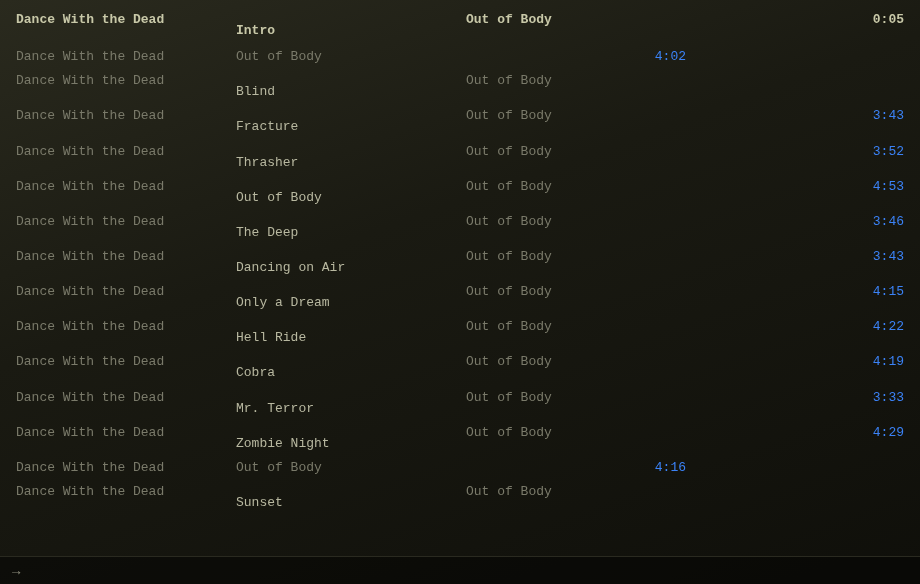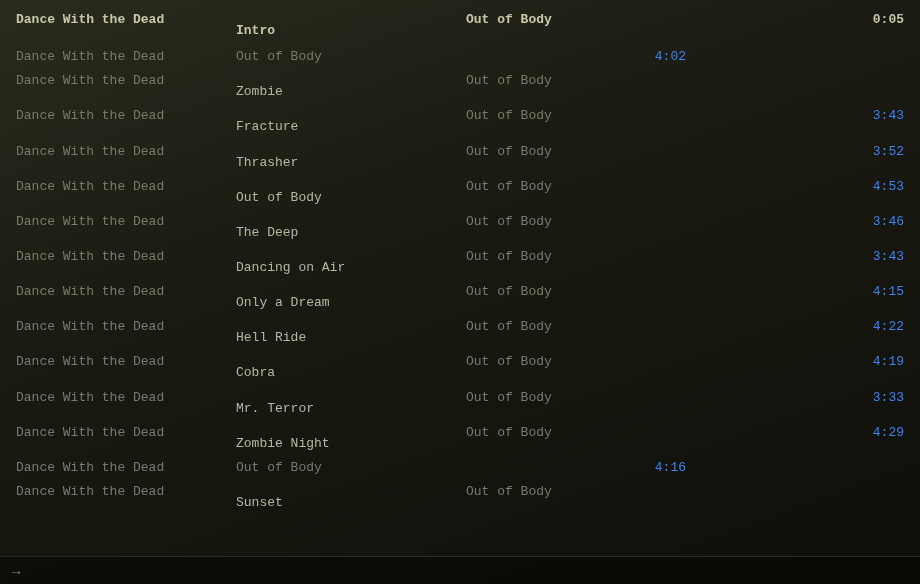--- a/index.html
+++ b/index.html
@@ -90,21 +90,21 @@
     <span class="album">Out of Body</span>
     <span class="duration">0:05</span>
   </div>
 <div class="track-row">
       <span class="artist">Dance With the Dead</span>
       <span class="album">Out of Body</span>
       <span class="duration">4:02</span>
     </div>
     <div class="track-row">
       <span class="artist">Dance With the Dead</span>
-      <span class="title">Zombie</span>
+      <span class="title">Blind</span>
       <span class="album">Out of Body</span>
     </div>
     <div class="track-row">
       <span class="artist">Dance With the Dead</span>
       <span class="title">Fracture</span>
       <span class="album">Out of Body</span>
       <span class="duration">3:43</span>
     </div>
     <div class="track-row">
       <span class="artist">Dance With the Dead</span>

